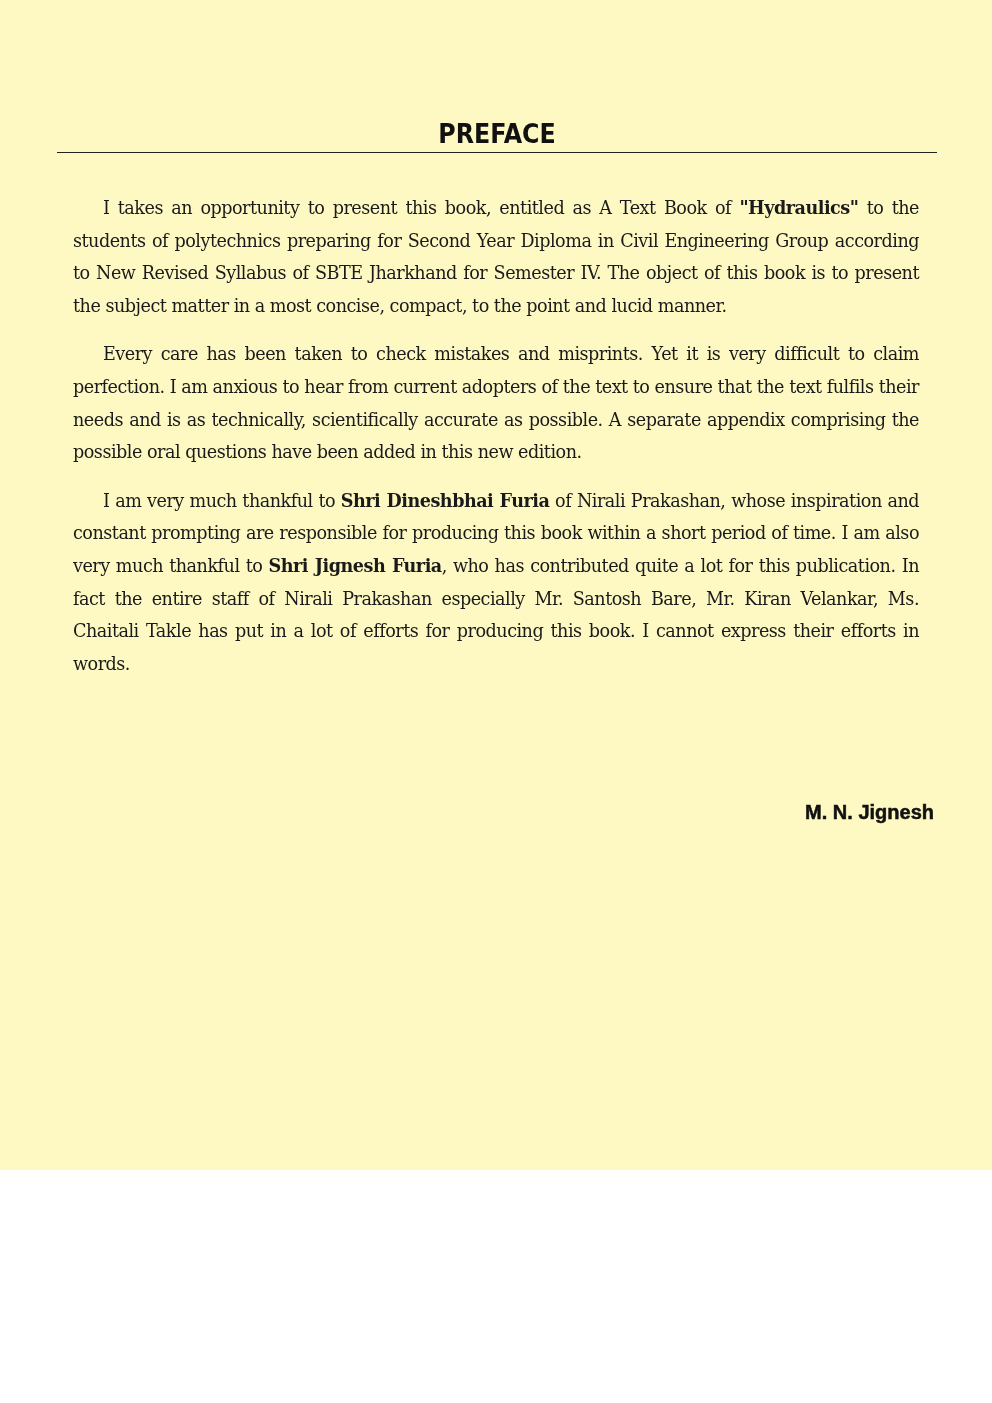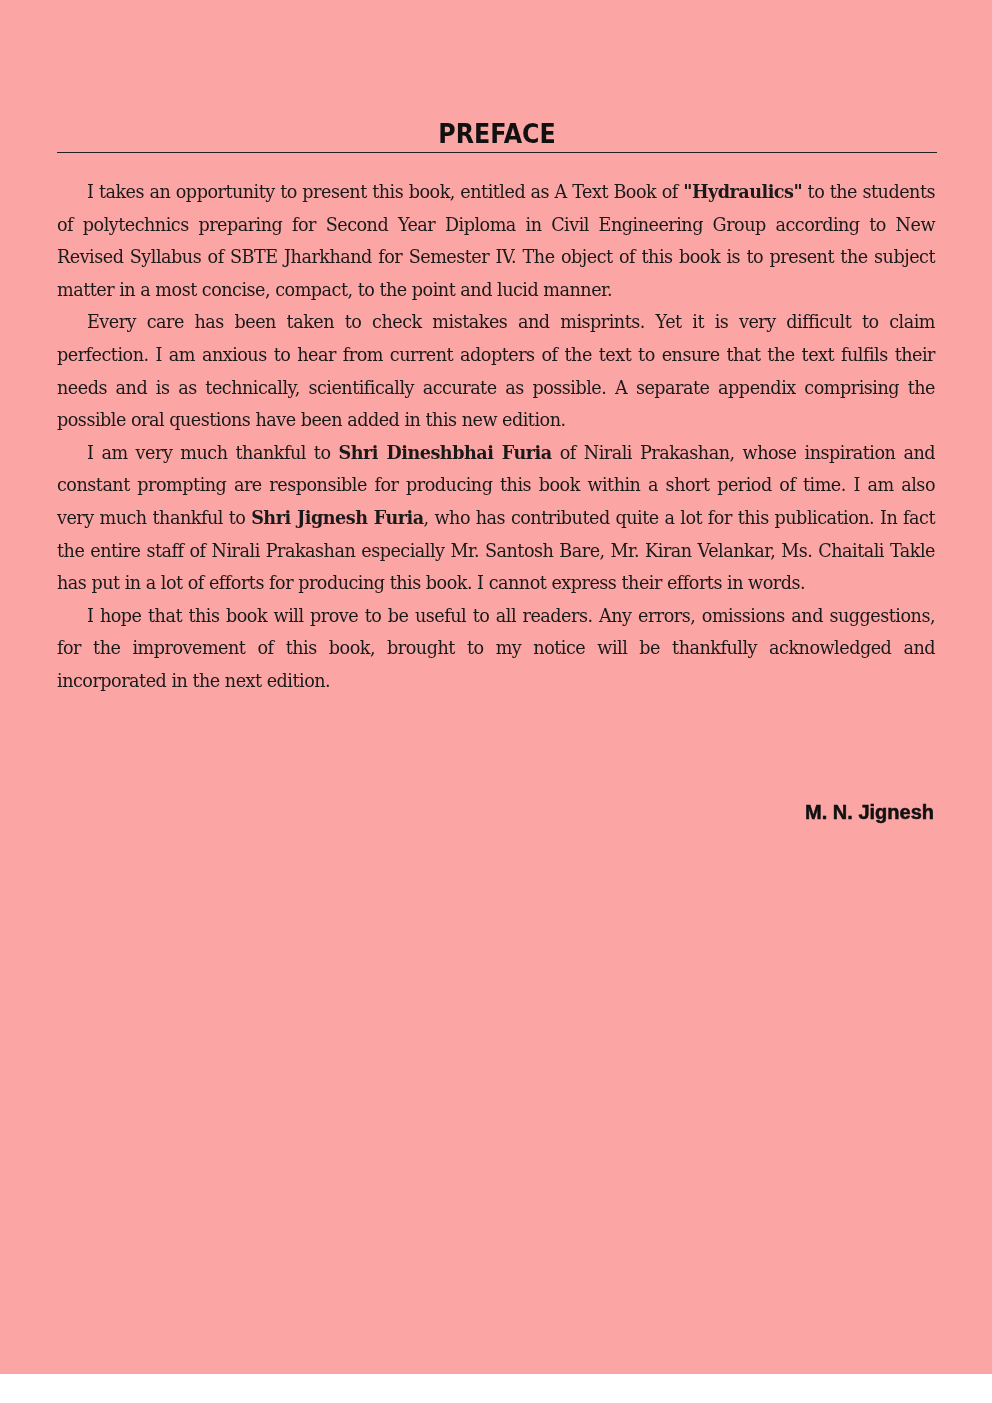--- a/index.html
+++ b/index.html
@@ -1,46 +1,45 @@
 <!DOCTYPE html>
 <html><head>
   <meta charset="utf-8">
   <style>
     html, body { margin: 0; padding: 0; background: #ffffff; }
     body { width: 992px; height: 1403px; position: relative; overflow: hidden; }
-    .page { position: absolute; left: 0; top: 0; width: 992px; height: 1374px; background: #fca5a5; color: #111; }
+    .page { position: absolute; left: 0; top: 0; width: 992px; height: 1170px; background: #fef9c3; color: #111; }
     .title {
       position: absolute; left: 57px; width: 880px; top: 118px;
       text-align: center;
       font-family: "DejaVu Sans", sans-serif; font-weight: bold;
       font-size: 27px; letter-spacing: 0px; color: #111;
       transform: scaleX(0.88); transform-origin: center;
     }
     .rule { position: absolute; left: 57px; top: 152px; width: 880px; height: 1px; background: #222; }
     .body {
       position: absolute; left: 57px; top: 176px; width: 878px;
       font-family: "DejaVu Serif", serif; font-size: 17.6px; line-height: 32.6px;
       color: #1a1a1a; letter-spacing: -0.5px;
     }
-    .body p { margin: 0; text-align: justify; text-indent: 30px; }
+    .body p { margin: 16px; text-align: justify; text-indent: 30px; }
     .body b { font-weight: bold; }
     .sig {
       position: absolute; right: 58px; top: 801px;
       font-family: "Liberation Sans", sans-serif; font-weight: bold; font-size: 20px; color: #111;
       -webkit-text-stroke: 0.5px #111;
     }
   </style>
 </head>
 <body>
 
 <div class="page">
   <div class="title">PREFACE</div>
   <div class="rule"></div>
 
   <div class="body">
     <p><span>I takes an opportunity to present this book, entitled as A Text Book of </span><b>"Hydraulics"</b><span> to the students of polytechnics preparing for Second Year Diploma in Civil Engineering Group according to New Revised Syllabus of SBTE Jharkhand for Semester IV. The object of this book is to present the subject matter in a most concise, compact,  to the point and lucid manner.</span></p>
     <p><span>Every care has been taken to check mistakes and misprints. Yet it is very difficult to claim perfection.  I am anxious to hear from current adopters of the text to ensure that the text fulfils their needs and is as technically, scientifically accurate as possible. A separate appendix comprising the possible oral questions have been added in this new edition.</span></p>
     <p><span>I am very much thankful to </span><b>Shri Dineshbhai Furia</b><span> of Nirali Prakashan, whose inspiration and constant prompting are responsible for producing this book within a short period of time. I am also very much thankful to </span><b>Shri Jignesh Furia</b><span>, who has contributed quite a lot for this publication. In fact the entire staff of Nirali Prakashan especially Mr. Santosh Bare,   Mr. Kiran Velankar, Ms. Chaitali Takle has put in a lot of efforts for producing this book. I cannot express their efforts in words.</span></p>
-    <p><span>I hope that this book will prove to be useful to all readers. Any errors, omissions and suggestions, for the improvement of this book, brought to my notice will be thankfully acknowledged and incorporated in the next edition.</span></p>
   </div>
 
   <div class="sig">M. N. Jignesh</div>
 </div>
 
 </body></html>

